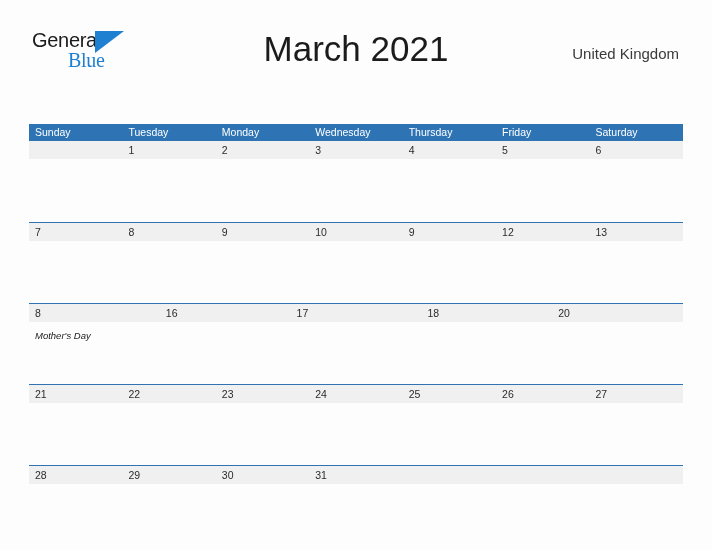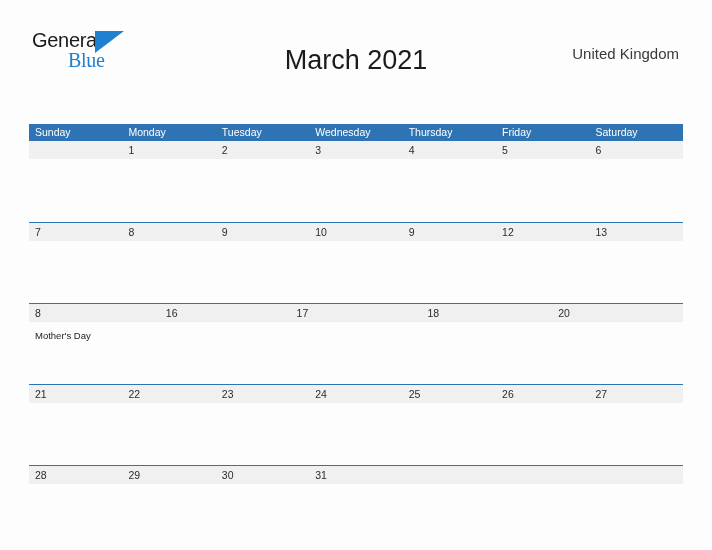--- a/index.html
+++ b/index.html
@@ -63,24 +63,23 @@
     width: 32px;
     height: 24px;
   }
 
   .month-title {
     position: absolute;
     left: 0;
     top: 29px;
     width: 712px;
     text-align: center;
-    font-size: 27px;
+    font-size: 35px;
     color: #1b1b1b;
     font-family: "Liberation Sans", sans-serif;
-    margin-top: 16px;
   }
 
   .country {
     position: absolute;
     right: 33px;
     top: 45px;
     font-size: 15px;
     color: #3a3a3a;
     font-family: "Liberation Sans", sans-serif;
   }
@@ -136,20 +135,21 @@
     color: #2b2b2b;
     padding-left: 6px;
     box-sizing: border-box;
     font-family: "Liberation Sans", sans-serif;
   }
 
   .week-body {
     display: flex;
     width: 654px;
     height: 62px;
+    font-style: italic;
   }
   .day-body-cell {
     flex: 1 1 0;
     padding-left: 6px;
     padding-top: 3px;
     box-sizing: border-box;
   }
   .event-label {
     font-size: 9.5px;
     line-height: 12px;
@@ -178,22 +178,22 @@
     <div class="month-title">March 2021</div>
 
     <div class="country">United Kingdom</div>
 
   </div>
 
   <div class="calendar">
 
     <div class="weekday-row">
       <div class="weekday-cell">Sunday</div>
+      <div class="weekday-cell">Tuesday</div>
       <div class="weekday-cell">Monday</div>
-      <div class="weekday-cell">Tuesday</div>
       <div class="weekday-cell">Wednesday</div>
       <div class="weekday-cell">Thursday</div>
       <div class="weekday-cell">Friday</div>
       <div class="weekday-cell">Saturday</div>
     </div>
 
     <div class="week-row first">
       <div class="week-band">
         <div class="day-num-cell"></div>
         <div class="day-num-cell">1</div>

